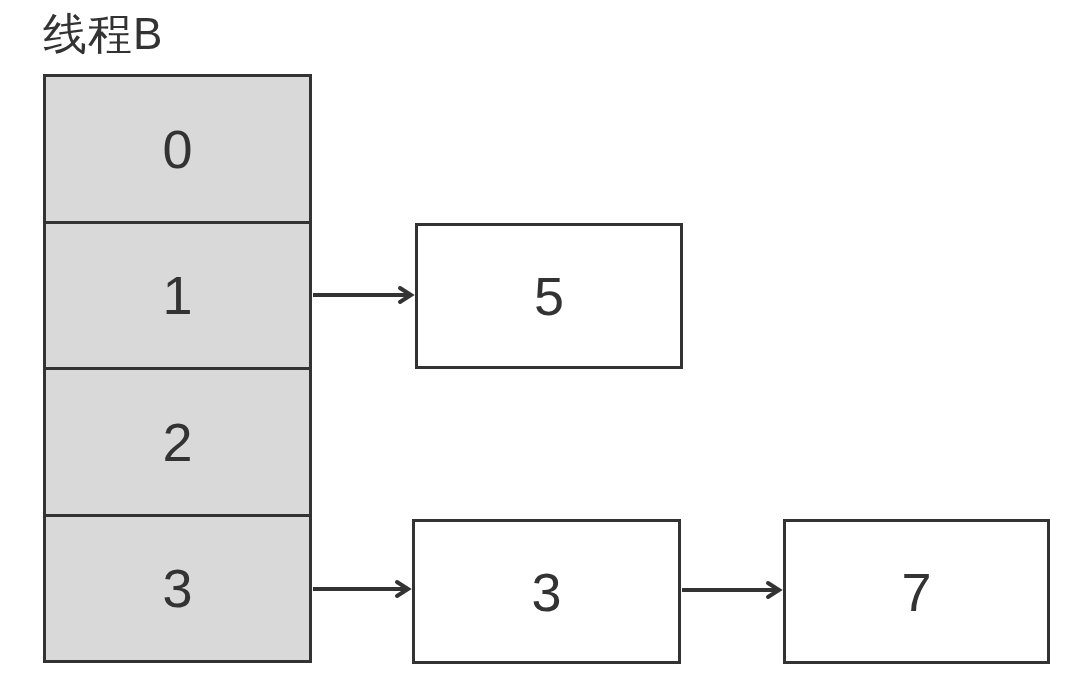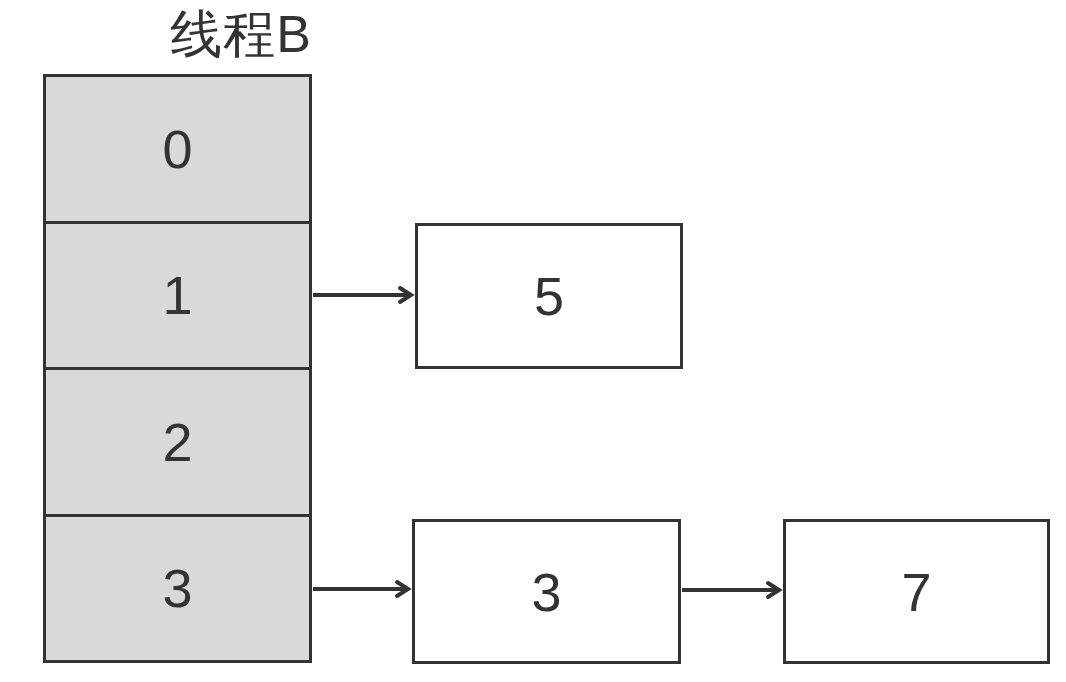--- a/index.html
+++ b/index.html
@@ -14,22 +14,22 @@
     background: #ffffff;
     font-family: "Liberation Sans", sans-serif;
     overflow: hidden;
   }
   .diagram-title {
     position: absolute;
     left: 43px;
     top: 0px;
     width: 269px;
     height: 70px;
-    text-align: right;
-    font-size: 52px;
+    text-align: left;
+    font-size: 44px;
     line-height: 68px;
     color: #333333;
     letter-spacing: 1px;
   }
   .bucket-array {
     position: absolute;
     left: 43px;
     top: 74px;
     width: 269px;
     height: 589px;

